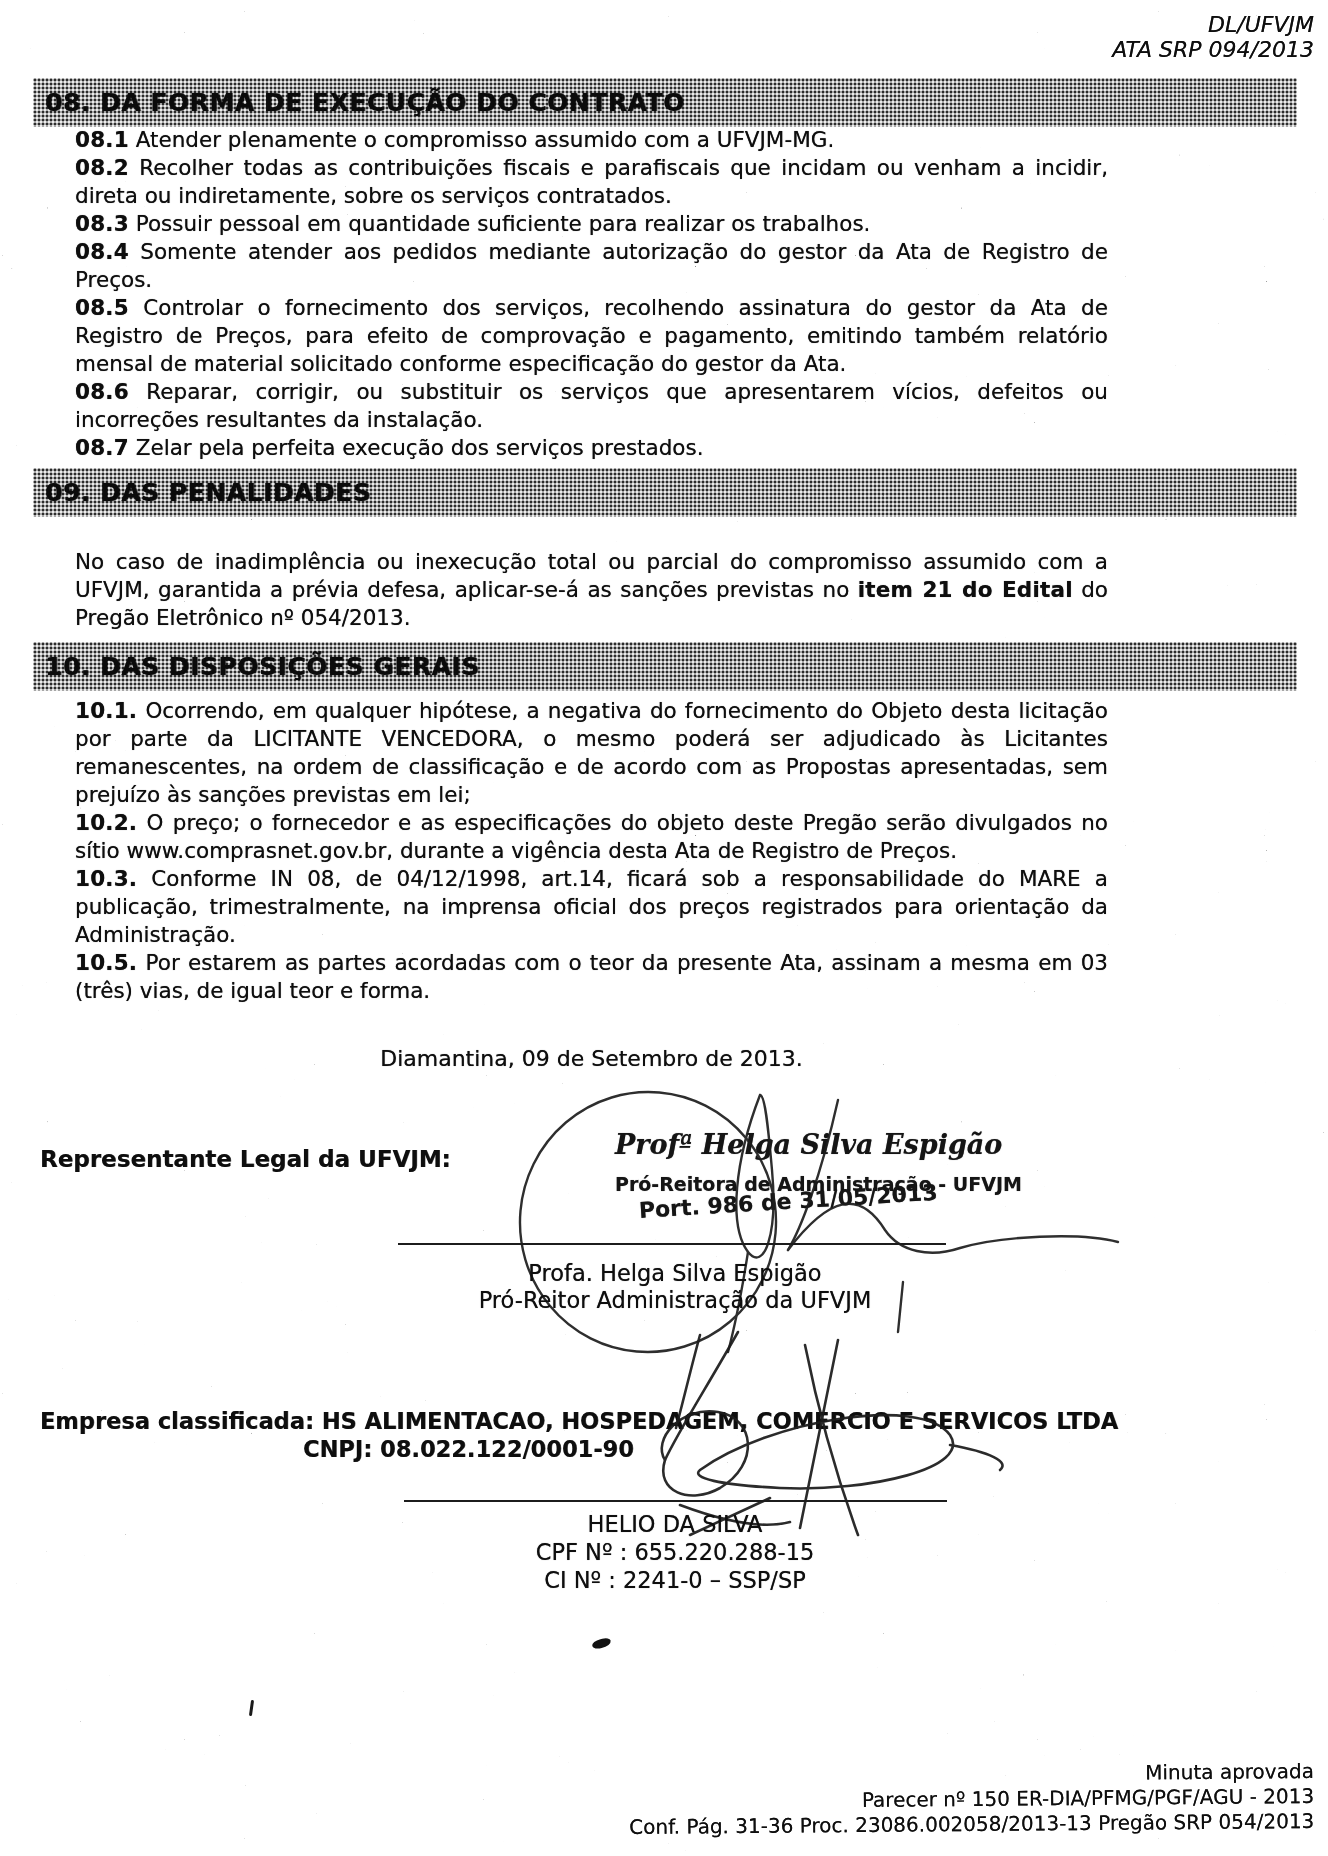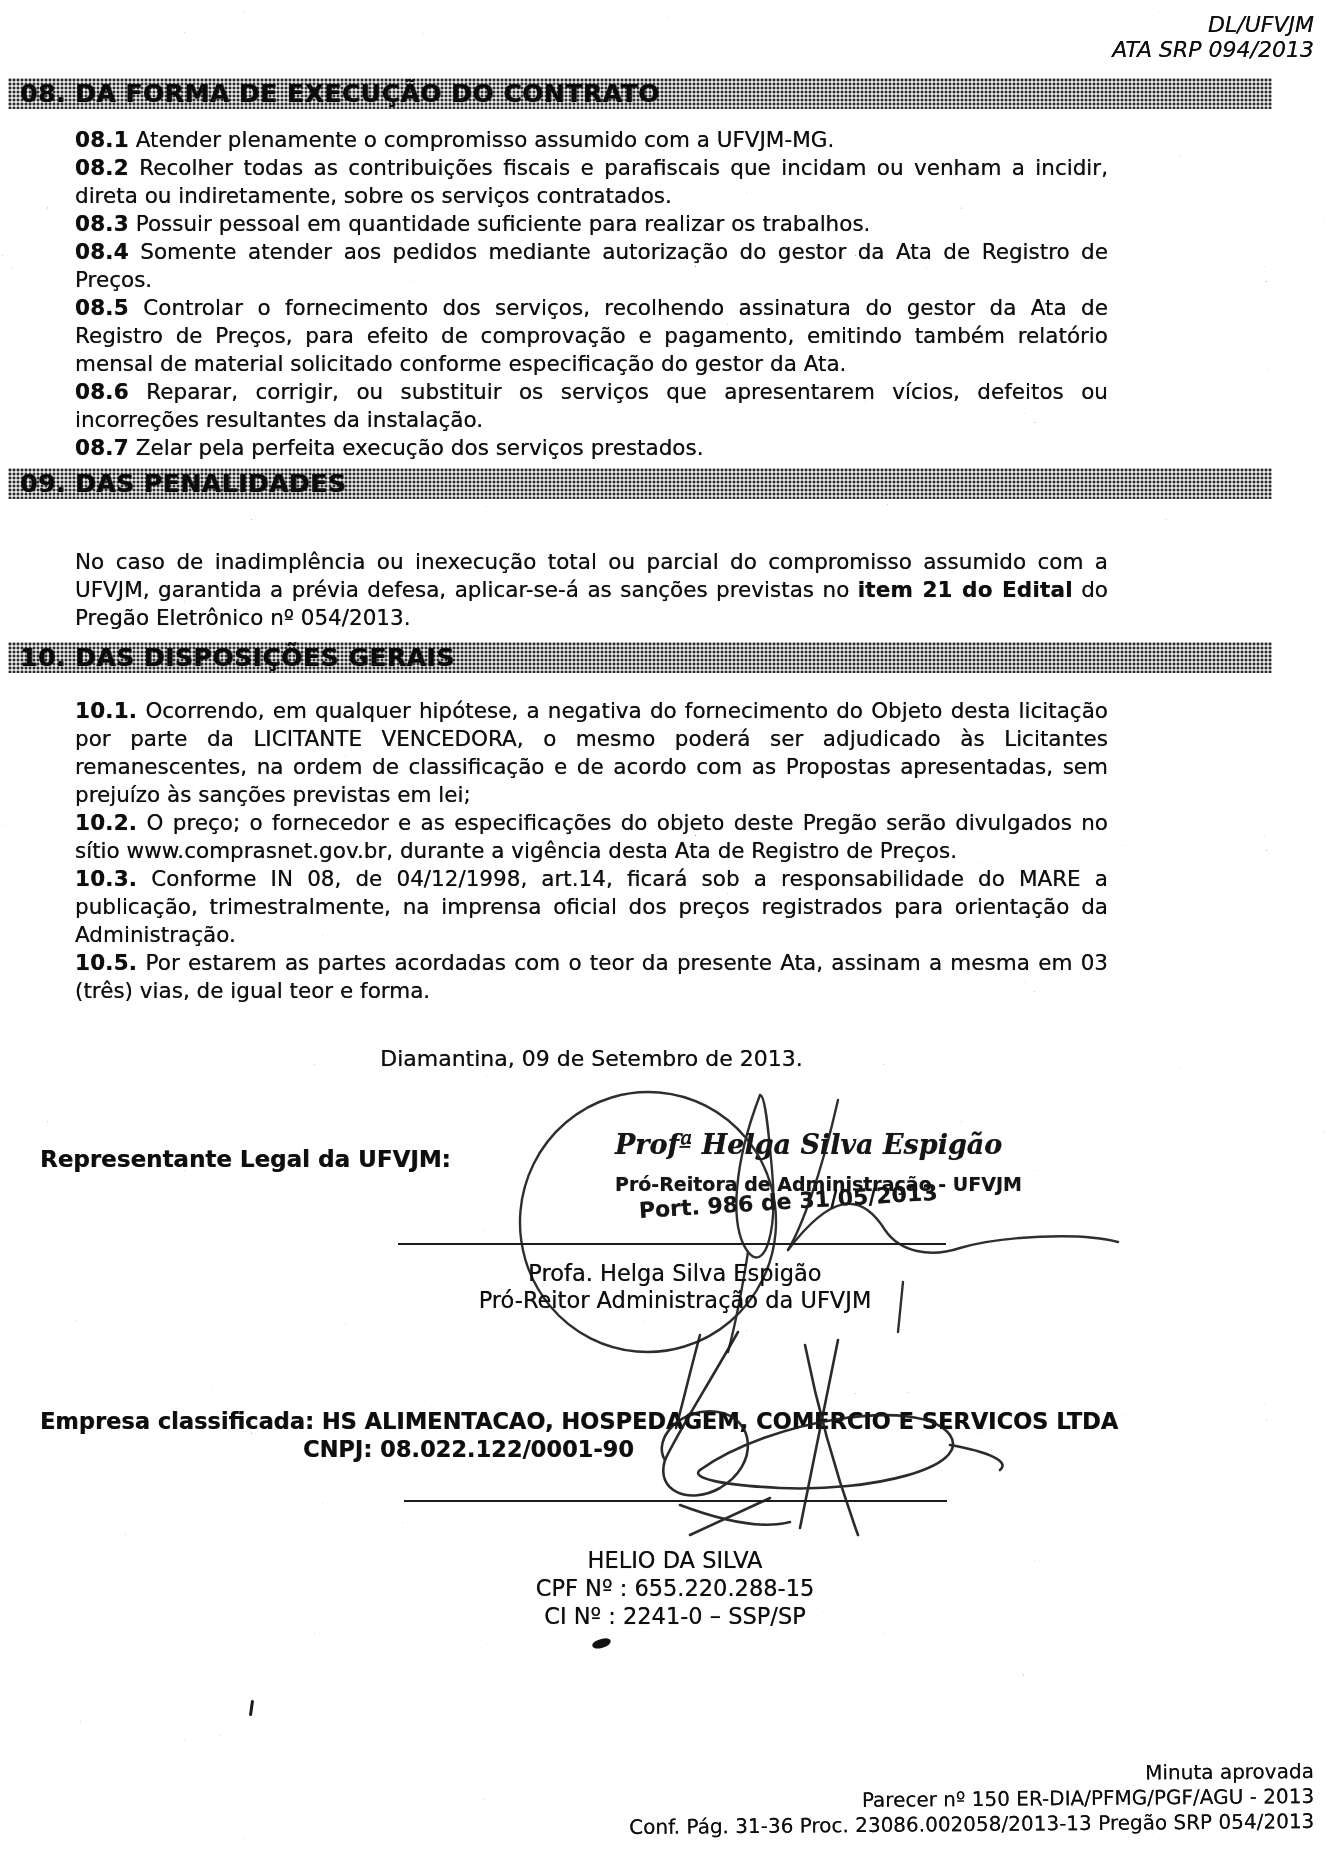--- a/index.html
+++ b/index.html
@@ -11,21 +11,21 @@
   .abs{position:absolute;}
   
   .doc-ref{
     top:12px;right:14px;text-align:right;
     font-style:italic;font-size:22px;line-height:25px;
     text-shadow:0 0 .6px rgba(0,0,0,.8);
     margin-left:33px;
   }
   
   .bar{
-    left:8px;width:1264px;height:31px;box-sizing:border-box;
+    left:33px;width:1264px;height:49px;box-sizing:border-box;
     background-color:#a6a6a6;
     background-image:
       radial-gradient(circle, rgba(30,30,30,.9) 1px, transparent 1.5px),
       radial-gradient(circle, rgba(240,240,240,.95) 1px, transparent 1.5px);
     background-size:4px 4px,4px 4px;
     background-position:0 0,2px 2px;
     display:flex;align-items:center;padding-left:12px;
   }
   .bar .bar-title{
     font-weight:bold;font-size:25px;letter-spacing:.5px;color:#0b0b0b;
@@ -62,21 +62,21 @@
   .sig-line{border-top:2.5px solid #1c1c1c;height:0;}
   #sig-line-1{top:1243px;left:398px;width:548px;}
   #sig-line-2{top:1500px;left:404px;width:543px;}
   .sig-names-1{top:1260px;left:400px;width:550px;text-align:center;
     font-size:22.5px;line-height:27px;text-shadow:0 0 .7px rgba(0,0,0,.7);}
   .company-label{top:1408px;left:40px;font-weight:bold;font-size:22.5px;
     text-shadow:.5px 0 0 rgba(0,0,0,.6);}
   .company-cnpj{top:1436px;left:303px;font-weight:bold;font-size:22.5px;
     text-shadow:.5px 0 0 rgba(0,0,0,.6);}
   .sig-names-2{top:1510px;left:390px;width:570px;text-align:center;
-    font-size:22.5px;line-height:28px;text-shadow:0 0 .7px rgba(0,0,0,.7);margin-top:36px;}
+    font-size:22.5px;line-height:28px;text-shadow:0 0 .7px rgba(0,0,0,.7);}
   .footer-note{
     top:1762px;right:14px;text-align:right;font-size:20px;line-height:25px;
     transform:rotate(-.5deg);text-shadow:0 0 .6px rgba(0,0,0,.75);
   }
   .ink-blob{top:1639px;left:592px;width:19px;height:9px;background:#121212;
     border-radius:50% 40% 55% 45%;transform:rotate(-14deg);}
   .ink-tick{top:1700px;left:250px;width:3px;height:16px;background:#1a1a1a;
     transform:rotate(8deg);border-radius:2px;}
   .sig-svg{pointer-events:none;}
   .noise{left:0;top:0;pointer-events:none;}

